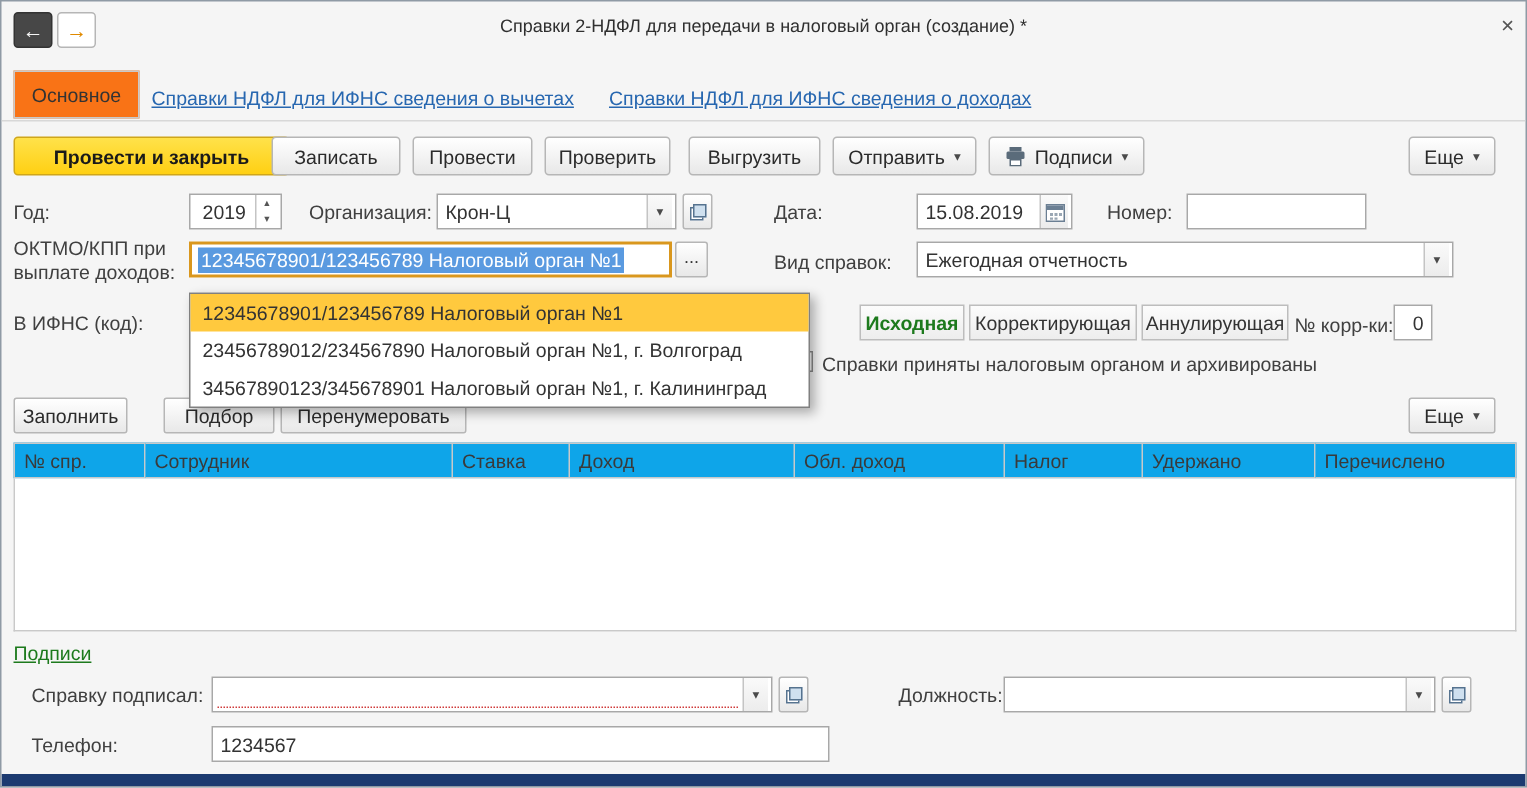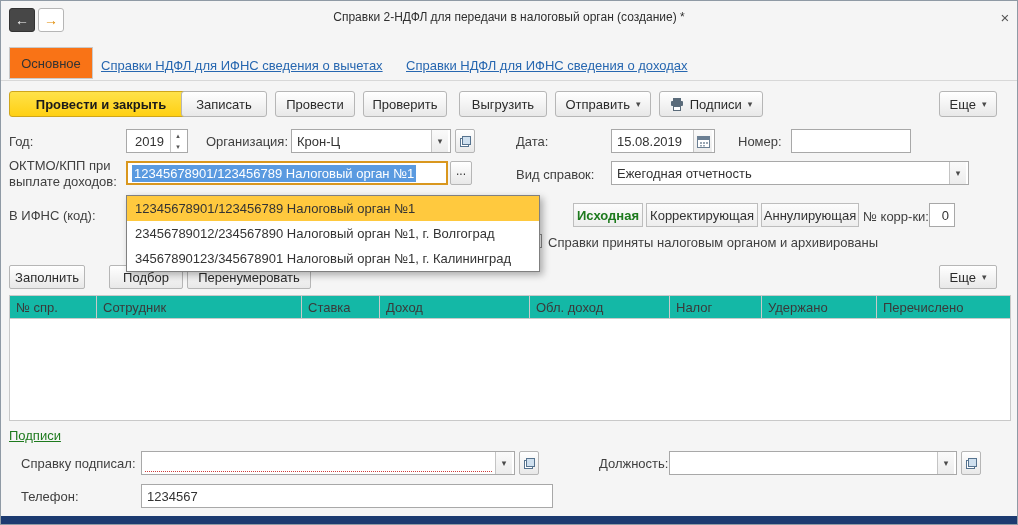--- a/index.html
+++ b/index.html
@@ -50,21 +50,21 @@
                       border: 1px solid #56738f; background: #cfe0ef; }
   .seg { position: absolute; height: 24px; display: flex; align-items: center; justify-content: center;
          border: 1px solid #bdbdbd; background: linear-gradient(#fcfcfc, #ededed); padding: 0 8px; }
   .seg-active { color: #1d7a1d; font-weight: 700; }
   .checkbox { position: absolute; width: 14px; height: 14px; background: #fff; border: 1px solid #8c8c8c; }
   .dropdown { position: absolute; left: 125px; top: 194px; width: 414px; background: #fff;
               border: 1px solid #808080; box-shadow: 3px 3px 7px rgba(0,0,0,.3); z-index: 30; }
   .dd-item { height: 25px; display: flex; align-items: center; padding: 0 8px; white-space: nowrap; }
   .dd-selected { background: #ffc93e; }
   .thead { position: absolute; left: 8px; top: 294px; display: flex; }
-  .th { height: 24px; background: #14b8a6; border-top: 1px solid #c9c9c9; border-bottom: 1px solid #c9c9c9;
+  .th { height: 24px; background: #0ea5e9; border-top: 1px solid #c9c9c9; border-bottom: 1px solid #c9c9c9;
         border-right: 1px solid #c9c9c9; display: flex; align-items: center; padding: 0 6px; color: #3a3a3a; }
   .th:first-child { border-left: 1px solid #c9c9c9; }
   .tbody { position: absolute; left: 8px; top: 318px; width: 1002px; height: 102px; background: #fff;
            border: 1px solid #c9c9c9; border-top: none; }
   .req::after { content: ""; position: absolute; left: 3px; right: 22px; bottom: 2px;
                 border-bottom: 1px dotted #cf3b3b; }
   .strip { position: absolute; left: 0; bottom: 0; width: 100%; height: 8px; background: #1c3a70; }
 </style>
 </head>
 <body>

